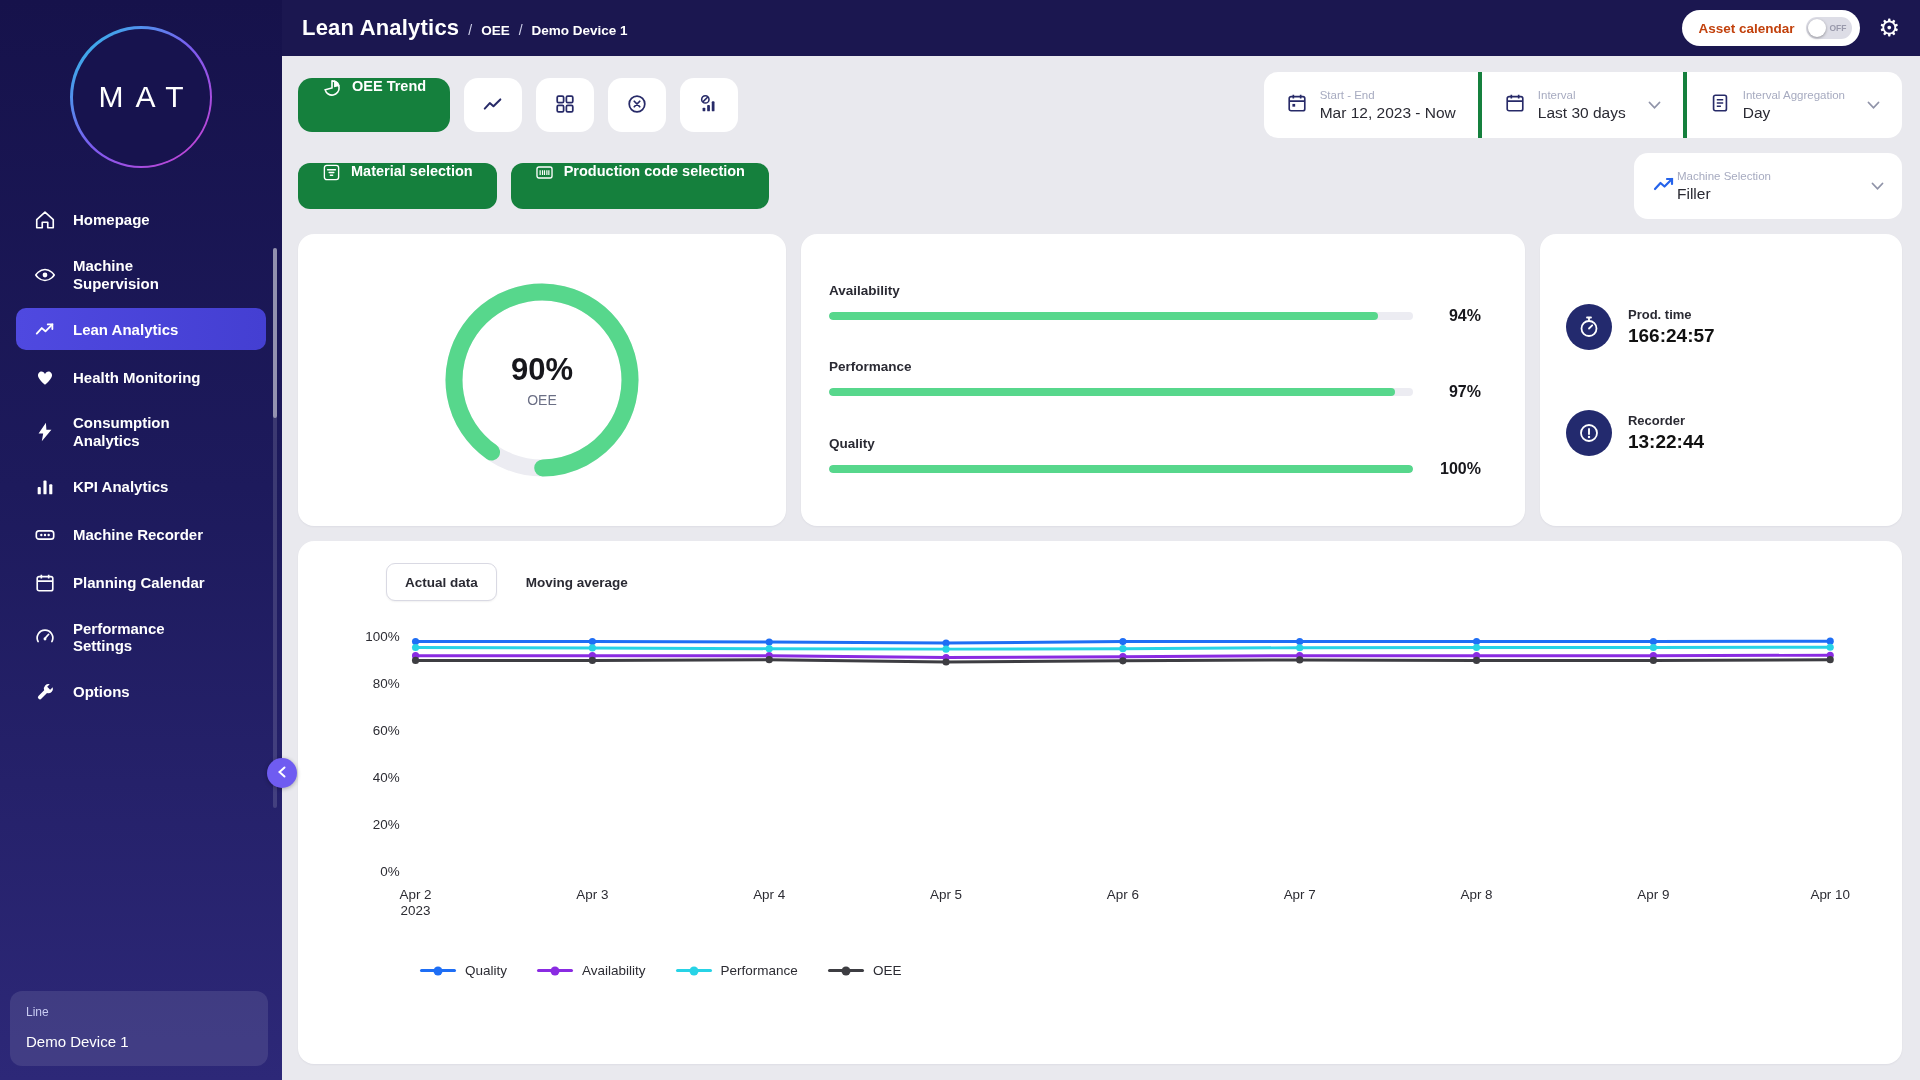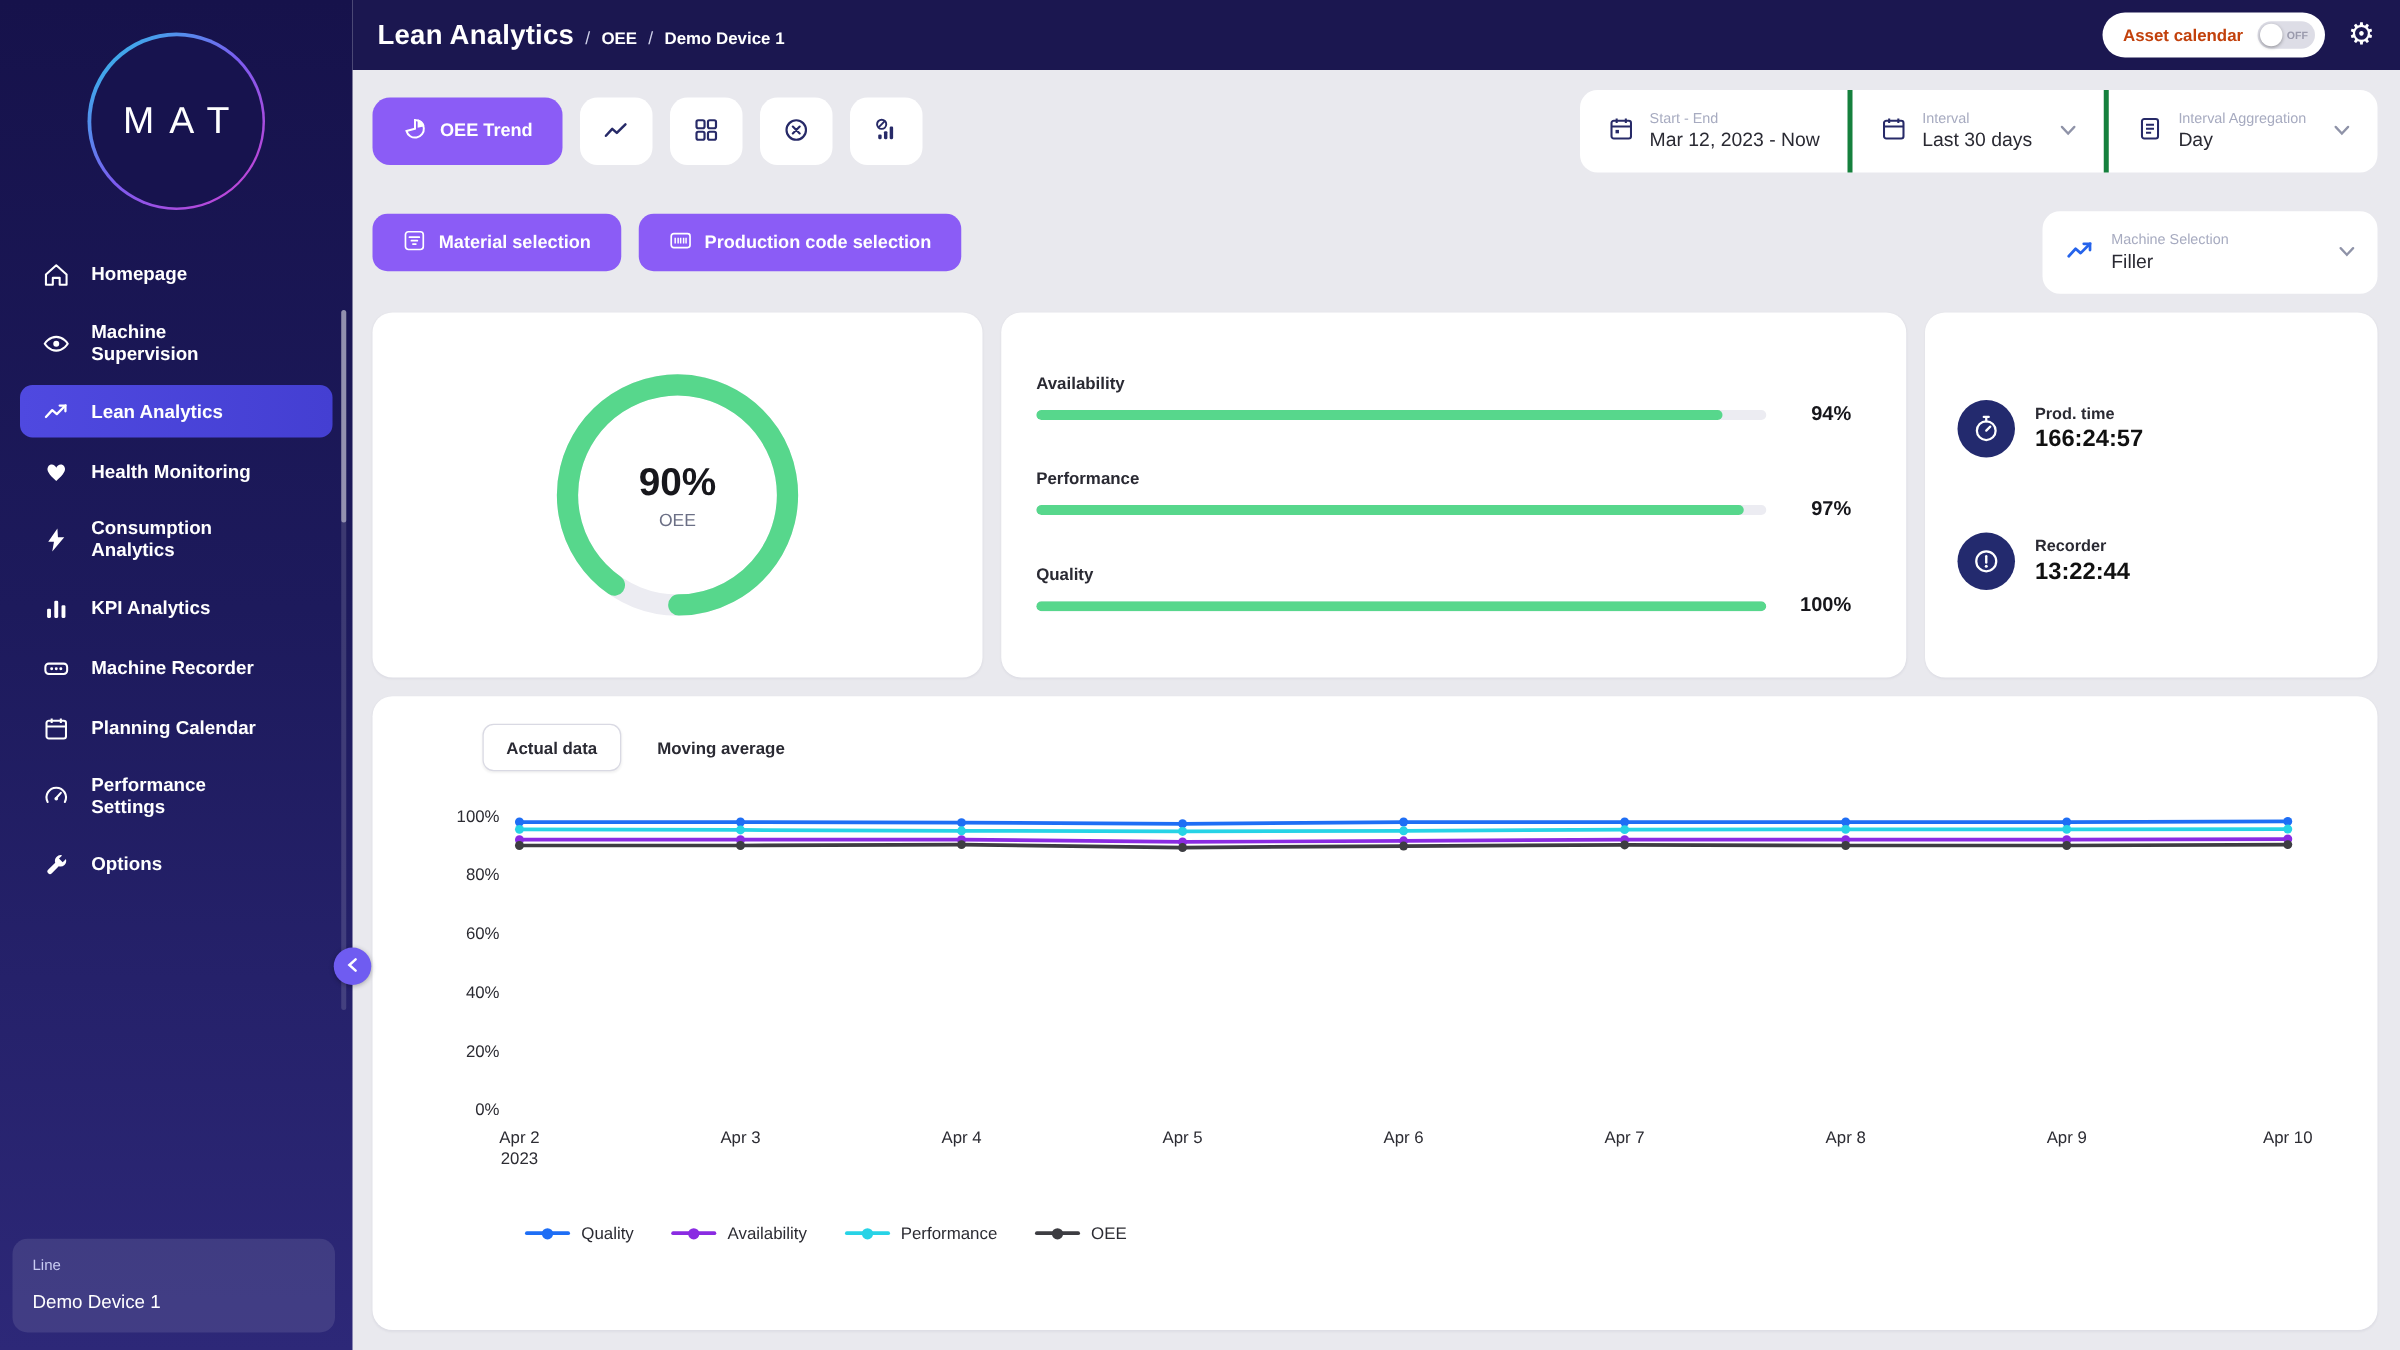--- a/index.html
+++ b/index.html
@@ -46,37 +46,37 @@
   .toggle { position:relative; width:46px; height:22px; border-radius:11px; background:#dddde6; }
   .toggle-knob { position:absolute; left:2px; top:2px; width:18px; height:18px; border-radius:50%;
     background:#fff; box-shadow:0 1px 3px rgba(0,0,0,.35); }
   .toggle-state { position:absolute; right:6px; top:6px; font-size:8.5px; font-weight:700; color:#9a9aac; }
   .gear { font-size:24px; color:#fff; cursor:pointer; line-height:1; }
 
   .content { flex:1; padding:16px 18px 16px 16px; display:flex; flex-direction:column; gap:15px; overflow:hidden; }
 
   
   .row1 { display:flex; align-items:center; gap:14px; }
-  .pill-btn { display:flex; align-items:center; gap:10px; height:54px; padding:0 24px;
-    background:#8b5cf6; color:#fff; border:none; border-radius:14px;
+  .pill-btn { display:flex; align-items:flex-start; gap:10px; height:54px; padding:0 24px;
+    background:#15803d; color:#fff; border:none; border-radius:14px;
     font-size:14.5px; font-weight:700; cursor:pointer; font-family:inherit; }
   .icon-btn { width:58px; height:54px; background:#fff; border:none; border-radius:14px;
     display:flex; align-items:center; justify-content:center; cursor:pointer; }
   .date-card { margin-left:auto; background:#fff; border-radius:14px; height:66px;
     display:flex; align-items:stretch; }
   .date-seg { display:flex; align-items:center; gap:12px; padding:12px 22px; cursor:pointer; }
   .date-seg + .date-seg { border-left:4px solid #15803d;align-items:center; }
   .seg-text { display:flex; flex-direction:column; gap:3px; }
   .seg-label { font-size:11.5px; color:#a7abc0; }
   .seg-value { font-size:15.5px; color:#2a2a33; }
   .chev { margin-left:10px; }
 
   .row2 { display:flex; align-items:center; gap:14px; }
   .machine-card { margin-left:auto; background:#fff; border-radius:14px; height:66px; width:268px;
-    display:flex; align-items:center; gap:13px; padding:11px 18px; cursor:pointer;margin-top:16px; }
+    display:flex; align-items:center; gap:1px; padding:11px 18px; cursor:pointer; }
 
   
   .cards { display:grid; grid-template-columns:31fr 46fr 23fr; gap:15px; height:292px; flex:0 0 292px; }
   .card { background:#fff; border-radius:16px; box-shadow:0 1px 2px rgba(20,20,60,.05); }
   .gauge-card { display:flex; align-items:center; justify-content:center; }
   .gauge-wrap { position:relative; width:208px; height:208px; }
   .gauge-center { position:absolute; inset:0; display:flex; flex-direction:column; align-items:center; justify-content:center; gap:4px; }
   .gauge-value { font-size:31px; font-weight:700; color:#17171c; }
   .gauge-label { font-size:14px; color:#6b6f85; }
 

